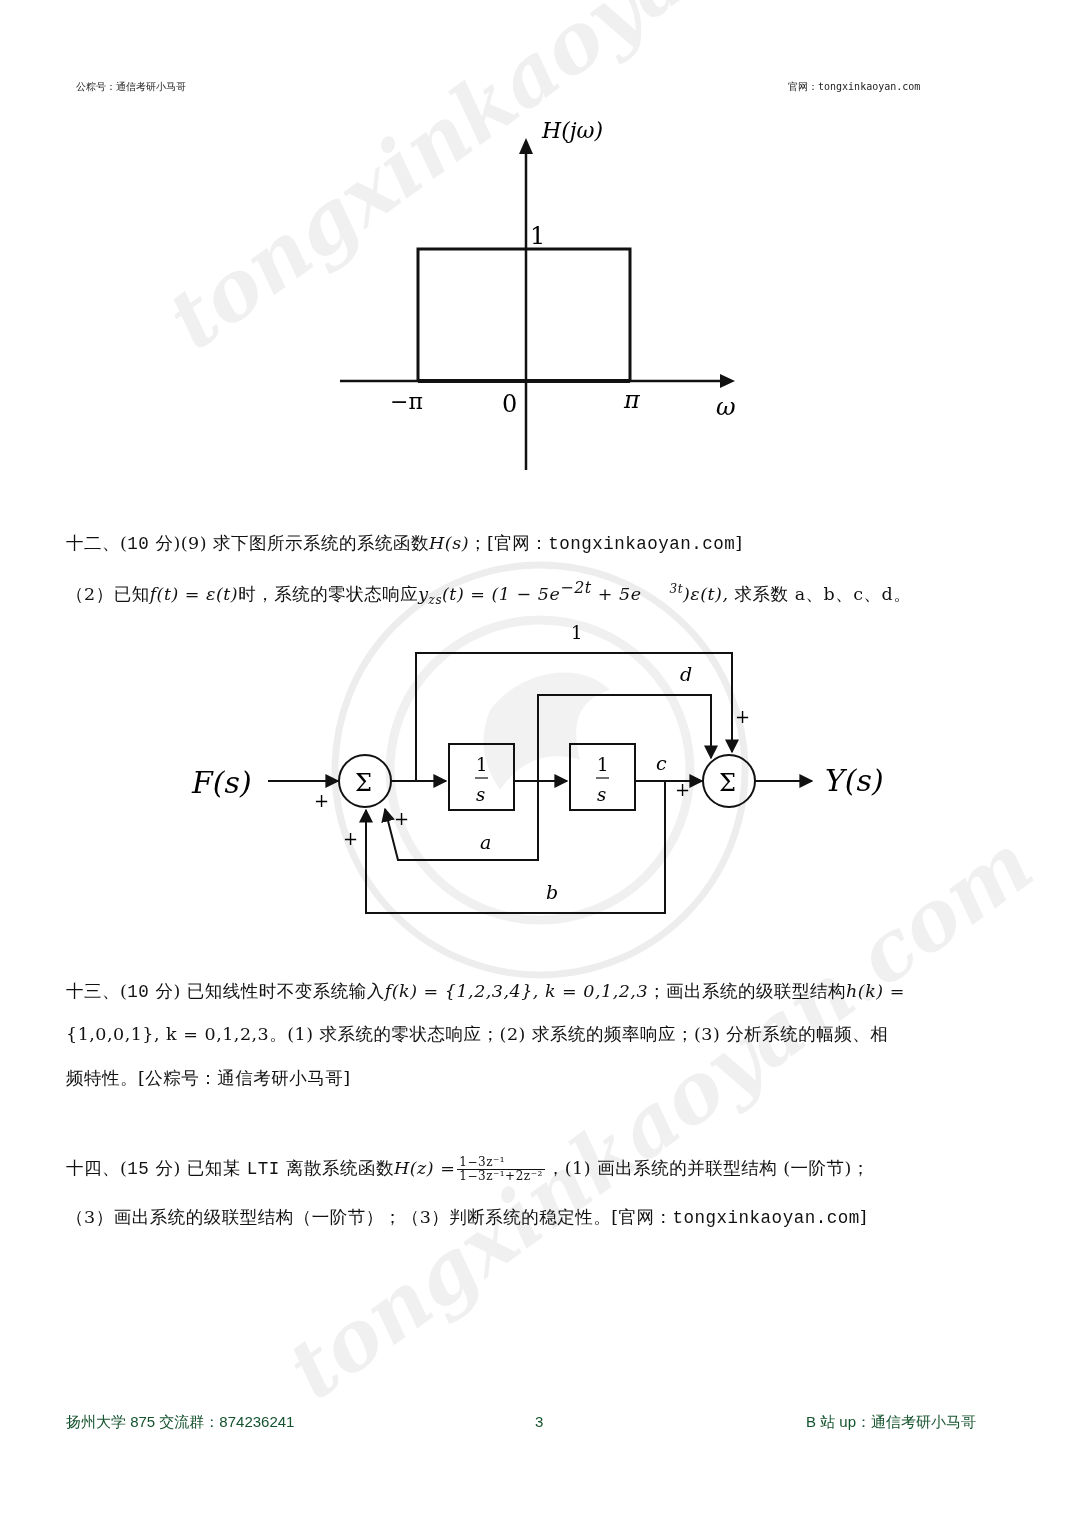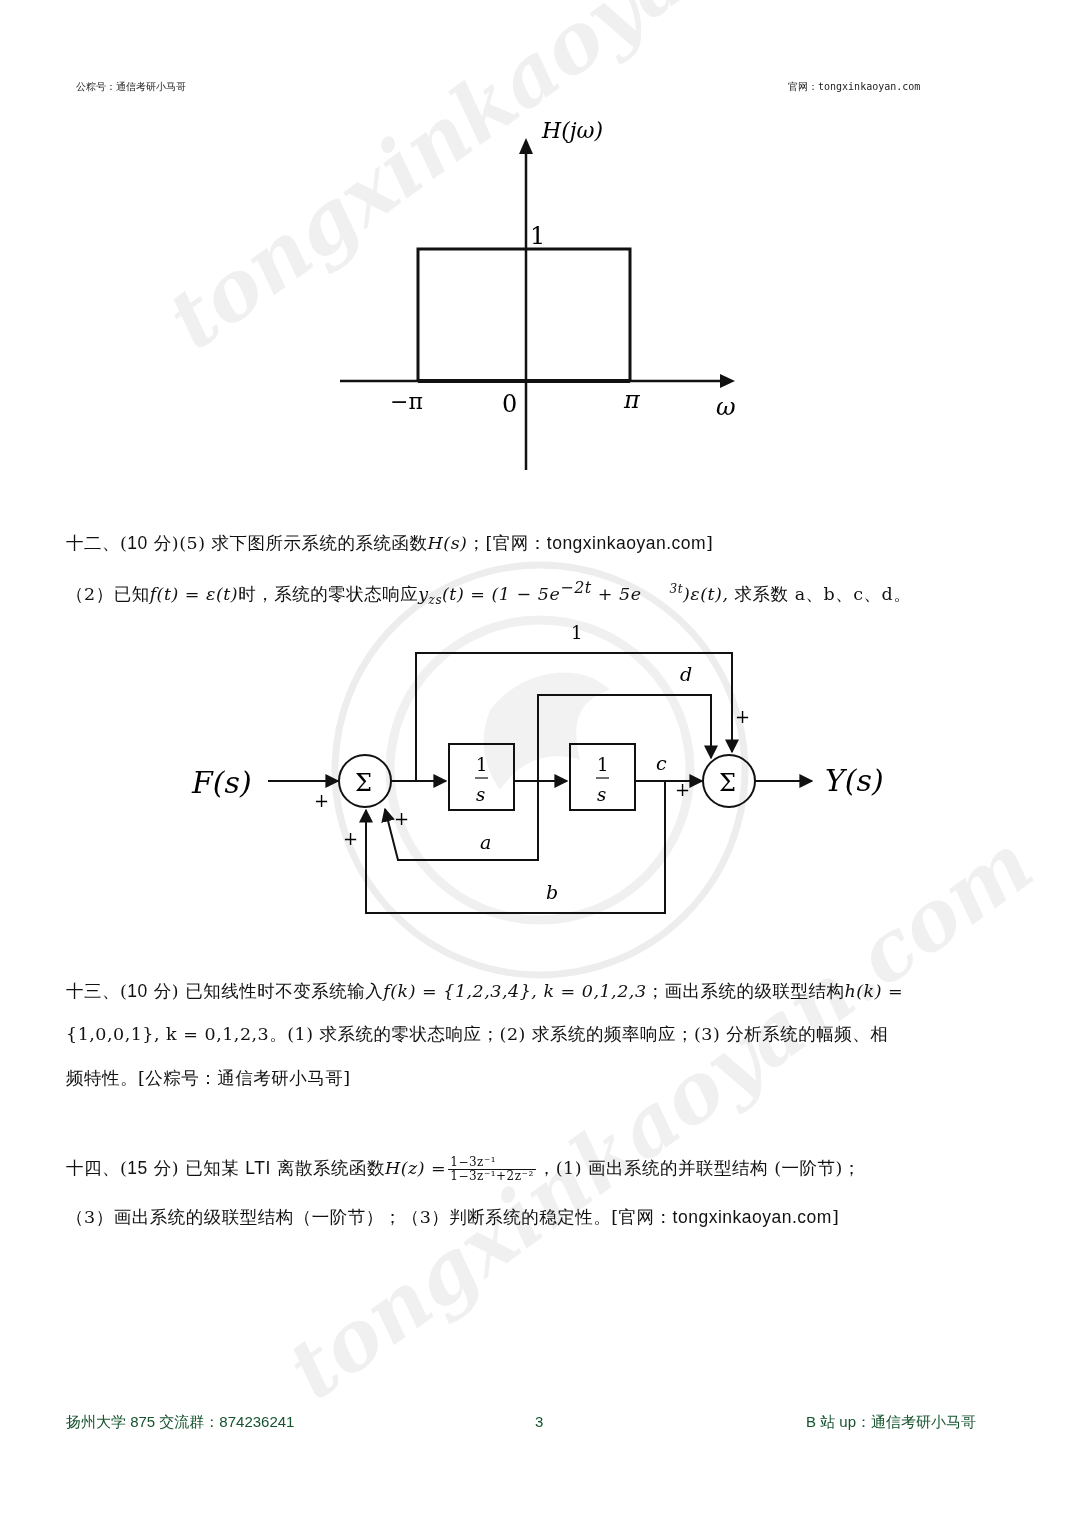--- a/index.html
+++ b/index.html
@@ -9,21 +9,21 @@
     }
     .abs { position: absolute; }
     .hdr { font-family: "DejaVu Sans Mono", monospace; font-size: 10px; color: #222; top: 80px; white-space: nowrap; }
     .ftr { font-family: "Liberation Sans", sans-serif; font-size: 15px; color: #14532d; top: 1413px; white-space: nowrap; }
     .watermark {
       position: absolute; font-family: "DejaVu Serif", serif; font-style: italic; font-weight: bold;
       color: rgba(0,0,0,0.06); white-space: nowrap; pointer-events: none; z-index: 0;
     }
     .seal { position: absolute; left: 330px; top: 560px; width: 420px; height: 420px; z-index: 0; pointer-events: none; }
     .q { position: absolute; left: 66px; font-size: 17.5px; line-height: 33px; z-index: 2; white-space: nowrap; letter-spacing: 0.5px; }
-    .latin { font-family: Liberation Sans, sans-serif; }
+    .latin { font-family: Liberation Mono, monospace; }
     .math { font-family: "DejaVu Serif", serif; font-style: italic; }
     .frac { display: inline-block; vertical-align: middle; text-align: left; font-family: "DejaVu Serif", serif; font-size: 12px; line-height: 13px; margin: 0 2px; }
     .frac .num { display: block; border-bottom: 1px solid #111; padding: 0 2px; }
     .frac .den { display: block; padding: 0 2px; }
     svg text { font-family: "DejaVu Serif", serif; }
     .diagram { position: absolute; z-index: 1; }
   </style>
 </head>
 <body>
 
@@ -51,21 +51,21 @@
 
   <text x="212" y="28" font-size="22" font-style="italic">H(jω)</text>
   <text x="200" y="134" font-size="24">1</text>
   <text x="60" y="299" font-size="22">−π</text>
   <text x="172" y="302" font-size="24">0</text>
   <text x="294" y="298" font-size="24" font-style="italic">π</text>
   <text x="386" y="305" font-size="24" font-style="italic">ω</text>
 </svg>
 
 <div class="q" style="top:527px;">
-  <span>十二、(</span><span class="latin">10</span><span> 分)(5) 求下图所示系统的系统函数</span><span class="math">H(s)</span><span>；[官网：</span><span class="latin">tongxinkaoyan.com</span><span>]</span>
+  <span>十二、(</span><span class="latin">10</span><span> 分)(9) 求下图所示系统的系统函数</span><span class="math">H(s)</span><span>；[官网：</span><span class="latin">tongxinkaoyan.com</span><span>]</span>
 </div>
 <div class="q" style="top:571px;">
   <span>（2）已知</span><span class="math">f(t) = ε(t)</span><span>时，系统的零状态响应</span><span class="math">y</span><sub class="math" style="font-size:12px;">zs</sub><span class="math">(t) = (1 − 5e</span><sup class="math" style="font-size:16px;">−2t</sup><span class="math"> + 5e</span><sup class="math" style="font-size:12px;margin-left:28px;">3t</sup><span class="math">)ε(t),</span><span> 求系数  a、b、c、d。</span>
 </div>
 
 <svg class="diagram" style="left:180px; top:615px;" width="720" height="310" viewBox="0 0 720 310">
   <defs>
     <marker id="arr" viewBox="0 0 10 10" refX="9" refY="5" markerWidth="7" markerHeight="7" orient="auto-start-reverse">
       <path d="M0,0 L10,5 L0,10 Z" fill="#111"></path>
     </marker>

